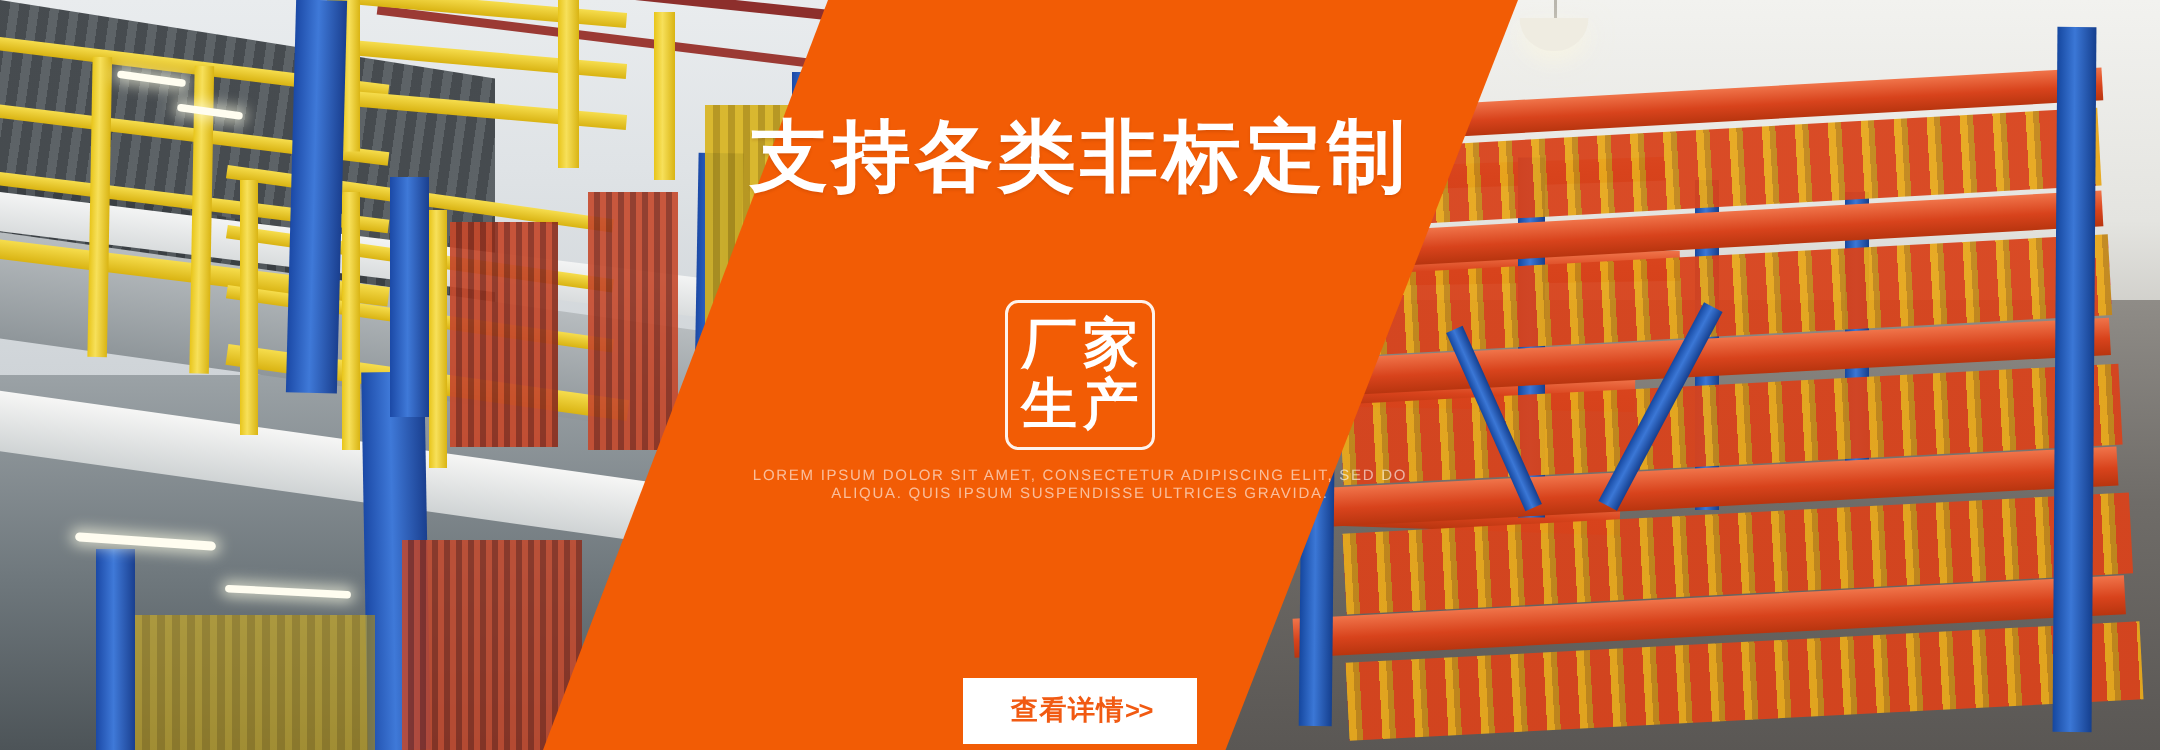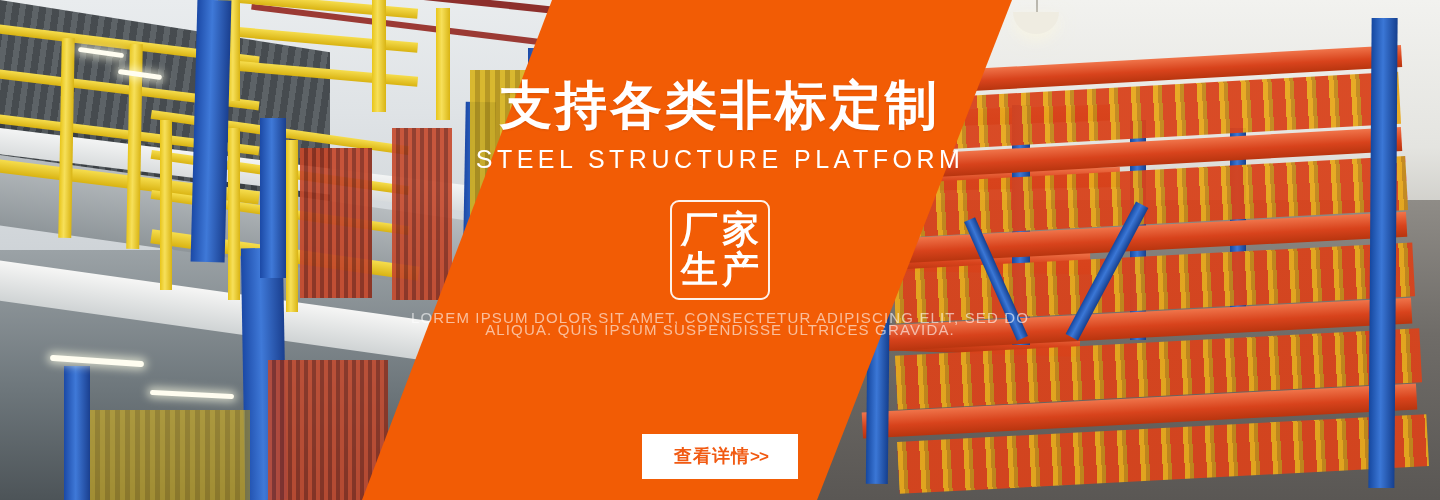--- a/index.html
+++ b/index.html
@@ -91,24 +91,24 @@
     border-radius:9px;display:flex;flex-direction:column;
     align-items:center;justify-content:center;box-sizing:border-box;
   }
   .feature-box span{
     display:block;color:#ffffff;font-size:37px;line-height:40px;
     font-weight:bold;letter-spacing:4px;text-indent:4px;
     font-family:"DejaVu Sans","Liberation Sans",sans-serif;
   }
   #lorem{
     position:absolute;left:0;top:312px;width:1440px;text-align:center;
-    color:rgba(255,255,255,.60);font-size:15px;line-height:12.4px;
+    color:rgba(255,255,255,.60);font-size:10px;line-height:12.4px;
     letter-spacing:1.15px;
   }
-  #cta-wrap{position:absolute;left:0;top:434px;width:1440px;display:flex;justify-content:center;}
+  #cta-wrap{position:absolute;left:0;top:452px;width:1440px;display:flex;justify-content:center;}
   #cta-button{
     background:#ffffff;color:#F15A12;
     padding:11px 30px 11px 32px;font-size:18px;font-weight:bold;
     letter-spacing:1px;line-height:22px;cursor:pointer;
     font-family:"DejaVu Sans","Liberation Sans",sans-serif;white-space:nowrap;
   }
   #cta-button .arrows{font-family:"Liberation Sans",sans-serif;letter-spacing:-1px;font-size:17px;}
 </style>
 </head>
 <body>
@@ -201,21 +201,20 @@
     <div class="bupright" style="left:300px;top:196px;width:14px;height:150px;transform:rotate(28deg);"></div>
     <div class="bupright" style="left:190px;top:214px;width:12px;height:130px;transform:rotate(-24deg);"></div>
   </div>
 
   <div id="orange-panel"></div>
 
   <div id="content">
 
     <div id="headline">支持各类非标定制</div>
 
-    <div id="subheadline">STEEL STRUCTURE PLATFORM</div>
 
     <div id="feature-boxes">
       <div class="feature-box">
         <span>厂家</span>
         <span>生产</span>
       </div>
     </div>
 
     <div id="lorem">
       <div>LOREM IPSUM DOLOR SIT AMET, CONSECTETUR ADIPISCING ELIT, SED DO</div>

